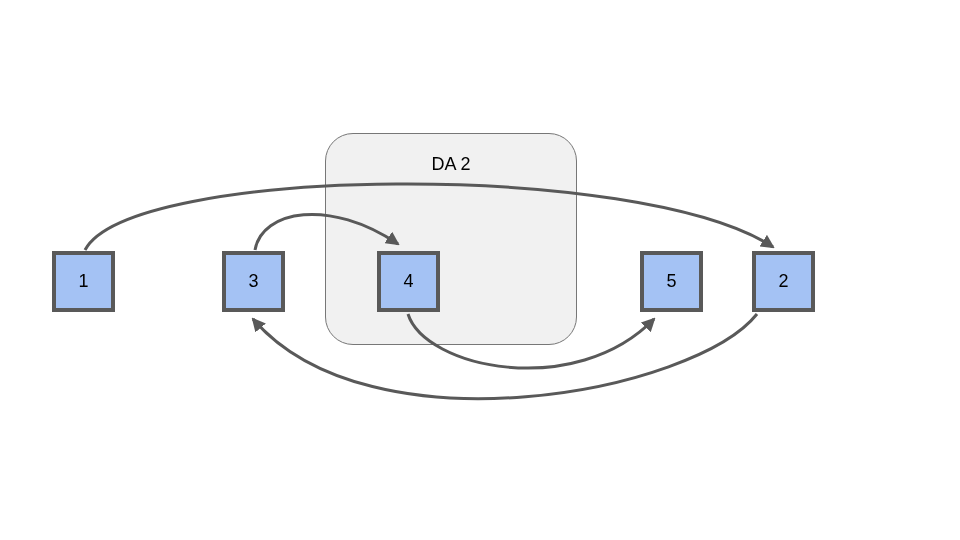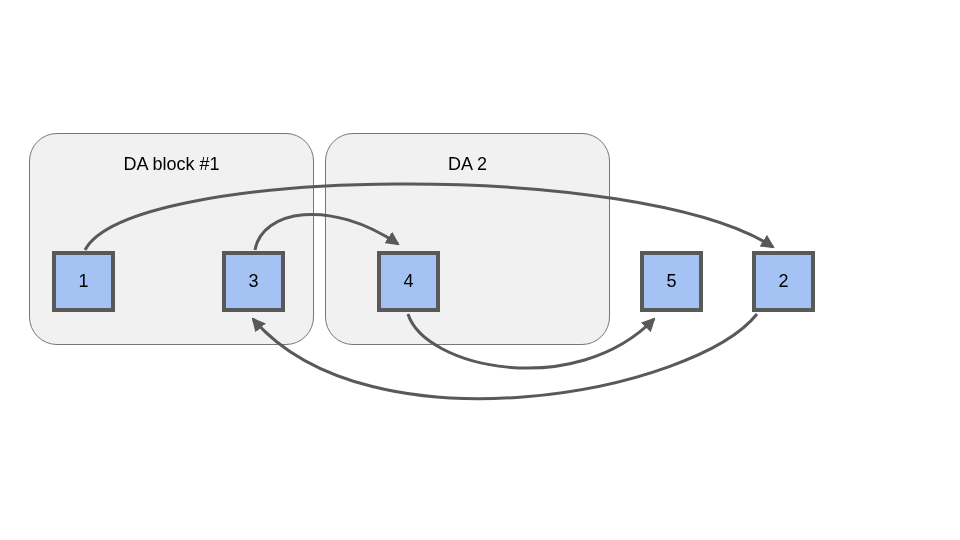--- a/index.html
+++ b/index.html
@@ -16,21 +16,21 @@
   }
   .da-block {
     position: absolute;
     top: 133px;
     height: 212px;
     background: #f1f1f1;
     border: 1px solid #777777;
     border-radius: 28px;
   }
   .da-block-1 { left: 29px;  width: 285px; }
-  .da-block-2 { left: 325px; width: 285px; }
+  .da-block-2 { left: 325px; width: 252px; }
   .da-block-3 { left: 623px; width: 285px; }
   .da-block-label {
     display: block;
     text-align: center;
     padding-top: 20px;
     font-size: 18px;
     color: #000000;
     letter-spacing: 0;
   }
   .node {
@@ -60,23 +60,20 @@
     fill: none;
     stroke: #595959;
     stroke-width: 3;
   }
 </style>
 </head>
 <body>
 
 <div class="canvas">
 
-  <div class="da-block da-block-1">
-    <span class="da-block-label">DA block #1</span>
-  </div>
   <div class="da-block da-block-2">
     <span class="da-block-label">DA 2</span>
   </div>
 
   <svg class="edges-layer" viewBox="0 0 960 540" xmlns="http://www.w3.org/2000/svg">
     <defs>
       <marker id="arrowhead" viewBox="0 0 10 10" refX="8.5" refY="5" markerWidth="4.6" markerHeight="4.6" orient="auto-start-reverse">
         <path d="M 0 0 L 10 5 L 0 10 z" fill="#595959"></path>
       </marker>
     </defs>

